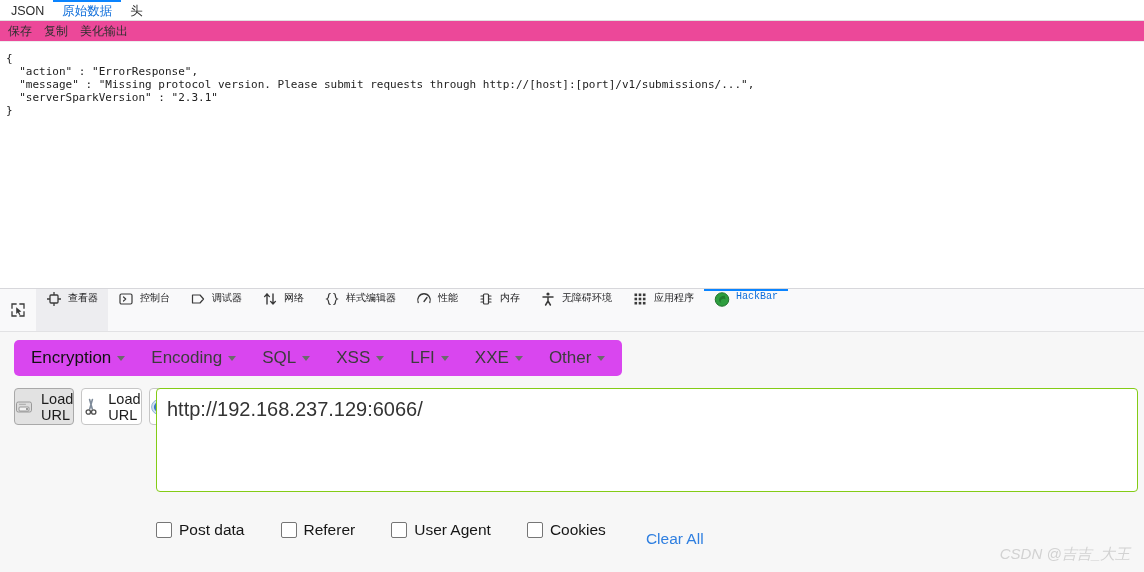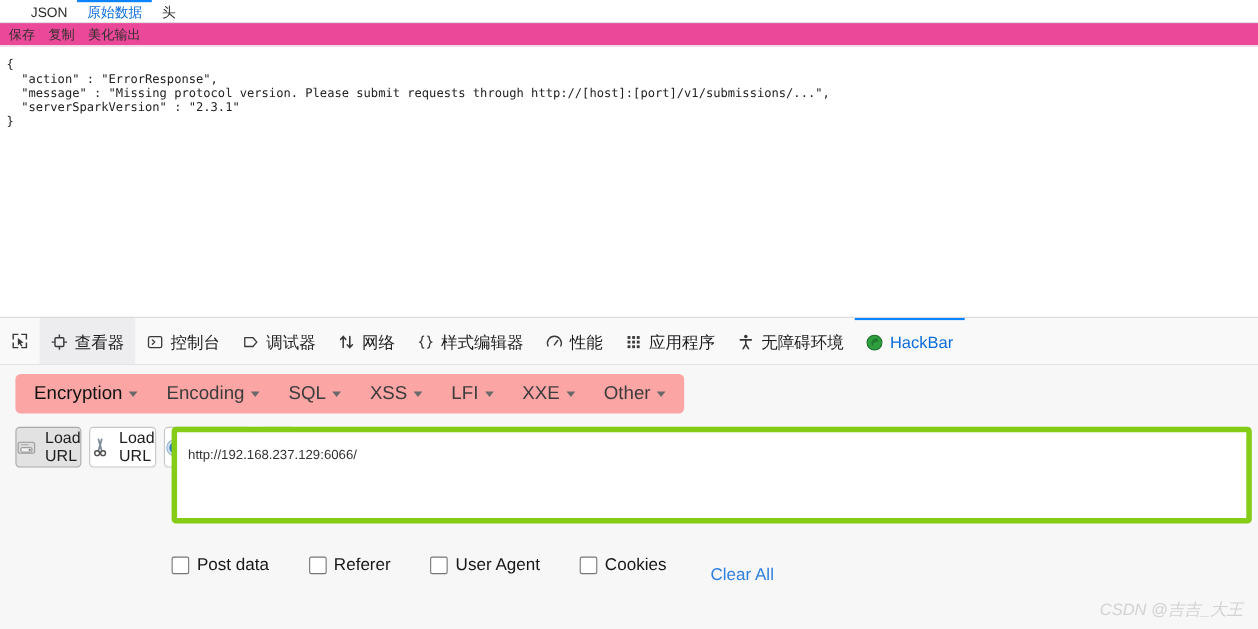--- a/index.html
+++ b/index.html
@@ -24,21 +24,21 @@
     width: 1144px;
     height: 288px;
     background: #ffffff;
     box-sizing: border-box;
   }
   #response-tabs {
     height: 21px;
     border-bottom: 1px solid #e0e0e0;
     display: flex;
     align-items: stretch;
-    padding-left: 19px;
+    padding-left: 2px;
     box-sizing: border-box;
     background: #ffffff;
   }
   .resp-tab {
     display: flex;
     align-items: center;
     padding: 0 9px;
     font-size: 12.5px;
     color: #2b2b2b;
     border-top: 2px solid transparent;
@@ -93,36 +93,37 @@
   #picker-button {
     width: 36px;
     display: flex;
     align-items: center;
     justify-content: center;
     cursor: pointer;
     flex: 0 0 auto;
   }
   .dt-tab {
     display: flex;
-    align-items: center;
+    align-items: flex-start;
     gap: 6px;
     padding: 0 10px;
-    font-size: 15px;
+    font-size: 10px;
     color: #1c1c1e;
     cursor: pointer;
     border-top: 2px solid transparent;
     flex: 0 0 auto;
     white-space: nowrap;
   }
   .dt-tab.hovered {
     background: #ededf0;
   }
   .dt-tab.active {
     border-top: 2px solid #0a84ff;
     color: #0b6cda;
+    font-family: Liberation Mono, monospace;
   }
   .dt-icon {
     width: 16px;
     height: 16px;
     display: inline-flex;
     align-items: center;
     justify-content: center;
     flex: 0 0 auto;
   }
 
@@ -132,21 +133,21 @@
     left: 0; top: 332px;
     width: 1144px;
     height: 240px;
     background: #f7f7f7;
     box-sizing: border-box;
     overflow: hidden;
   }
   #hackbar-menubar {
     margin: 8px 0 0 14px;
     height: 36px;
-    background: #fca5a5;
+    background: #d946ef;
     border-radius: 5px;
     display: inline-flex;
     align-items: center;
     padding: 0 4px;
   }
   .hb-menu {
     display: inline-flex;
     align-items: center;
     gap: 6px;
     padding: 0 13px;
@@ -203,28 +204,28 @@
     flex: 0 0 auto;
   }
 
   #right-column {
     flex: 1 1 auto;
     padding-right: 6px;
     min-width: 0;
   }
   #url-textarea {
     width: 100%;
-    height: 88px;
-    border: 5px solid #84cc16;
+    height: 104px;
+    border: 1px solid #84cc16;
     border-radius: 4px;
     background: #ffffff;
     box-sizing: border-box;
     padding: 10px 10px;
     font-family: "Liberation Sans", "DejaVu Sans", sans-serif;
-    font-size: 12px;
+    font-size: 20px;
     color: #333333;
     resize: none;
     outline: none;
     line-height: 20px;
   }
   #options-row {
     display: flex;
     align-items: center;
     gap: 12px;
     margin-top: 17px;
@@ -361,49 +362,58 @@
   <div class="dt-tab">
     <span class="dt-icon">
       <svg width="16" height="16" viewBox="0 0 16 16">
         <path d="M2.2 11.5a6.3 6.3 0 1 1 11.6 0" stroke="#3a3a3a" stroke-width="1.3" fill="none" stroke-linecap="round"></path>
         <path d="M8 10.5l3-4" stroke="#3a3a3a" stroke-width="1.3" fill="none" stroke-linecap="round"></path>
       </svg>
     </span>
     <span>性能</span>
   </div>
 
-
+  <div class="dt-tab">
+    <span class="dt-icon">
+      <svg width="16" height="16" viewBox="0 0 16 16">
+        <rect x="5.5" y="3" width="5" height="10" rx="1" stroke="#3a3a3a" stroke-width="1.2" fill="none"></rect>
+        <path d="M3 5h2M3 8h2M3 11h2M11 5h2M11 8h2M11 11h2" stroke="#3a3a3a" stroke-width="1.2" stroke-linecap="round"></path>
+      </svg>
+    </span>
+    <span>内存</span>
+  </div>
+
+
+  <div class="dt-tab">
+    <span class="dt-icon">
+      <svg width="16" height="16" viewBox="0 0 16 16">
+        <circle cx="8" cy="3" r="1.6" fill="#3a3a3a"></circle>
+        <path d="M3 6h10M8 6v4M8 10l-2.4 4M8 10l2.4 4" stroke="#3a3a3a" stroke-width="1.5" fill="none" stroke-linecap="round"></path>
+      </svg>
+    </span>
+    <span>无障碍环境</span>
+  </div>
 
   <div class="dt-tab">
     <span class="dt-icon">
       <svg width="16" height="16" viewBox="0 0 16 16">
         <g fill="#3a3a3a">
           <rect x="2.5" y="2.5" width="2.6" height="2.6"></rect>
             <rect x="6.7" y="2.5" width="2.6" height="2.6"></rect>
             <rect x="10.9" y="2.5" width="2.6" height="2.6"></rect>
           <rect x="2.5" y="6.7" width="2.6" height="2.6"></rect>
             <rect x="6.7" y="6.7" width="2.6" height="2.6"></rect>
             <rect x="10.9" y="6.7" width="2.6" height="2.6"></rect>
           <rect x="2.5" y="10.9" width="2.6" height="2.6"></rect>
             <rect x="6.7" y="10.9" width="2.6" height="2.6"></rect>
             <rect x="10.9" y="10.9" width="2.6" height="2.6"></rect>
         </g>
       </svg>
     </span>
     <span>应用程序</span>
-  </div>
-
-  <div class="dt-tab">
-    <span class="dt-icon">
-      <svg width="16" height="16" viewBox="0 0 16 16">
-        <circle cx="8" cy="3" r="1.6" fill="#3a3a3a"></circle>
-        <path d="M3 6h10M8 6v4M8 10l-2.4 4M8 10l2.4 4" stroke="#3a3a3a" stroke-width="1.5" fill="none" stroke-linecap="round"></path>
-      </svg>
-    </span>
-    <span>无障碍环境</span>
   </div>
 
   <div class="dt-tab active">
     <span class="dt-icon">
       <svg width="17" height="17" viewBox="0 0 17 17">
         <circle cx="8.5" cy="8.5" r="7.2" fill="#2e9e3f"></circle>
         <circle cx="8.5" cy="8.5" r="7.2" fill="none" stroke="#1d6f2a" stroke-width="1"></circle>
         <path d="M11.6 4.6c-2.6-.6-5.4 1-6.1 3.5-.5 1.9.5 3.6 2.2 4.1-.9-1.1-.8-2.7.3-3.7 1.2-1.1 3-1.2 4.2-.2-.3-1.5-.3-2.8-.6-3.7z" fill="#1d6f2a" opacity="0.75"></path>
       </svg>
     </span>

